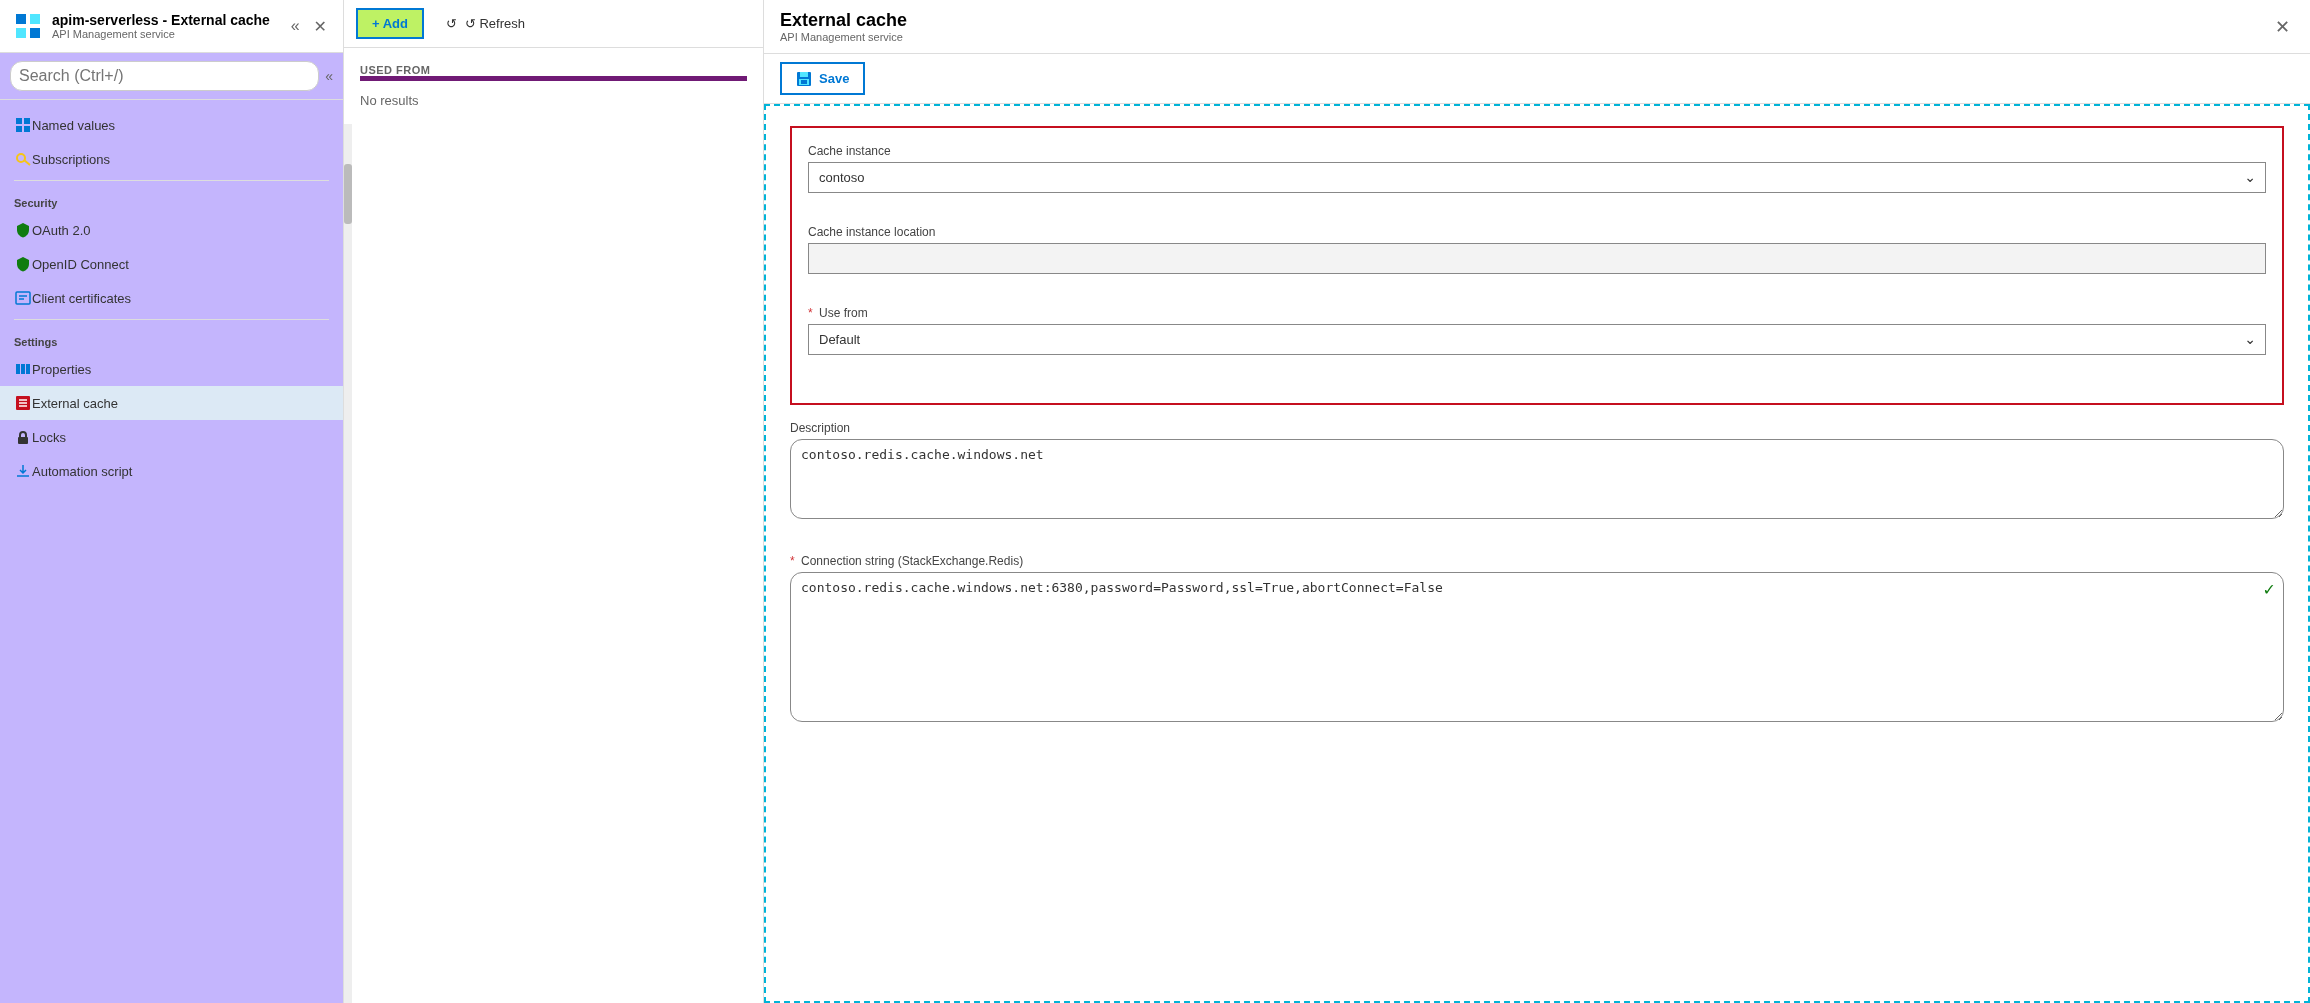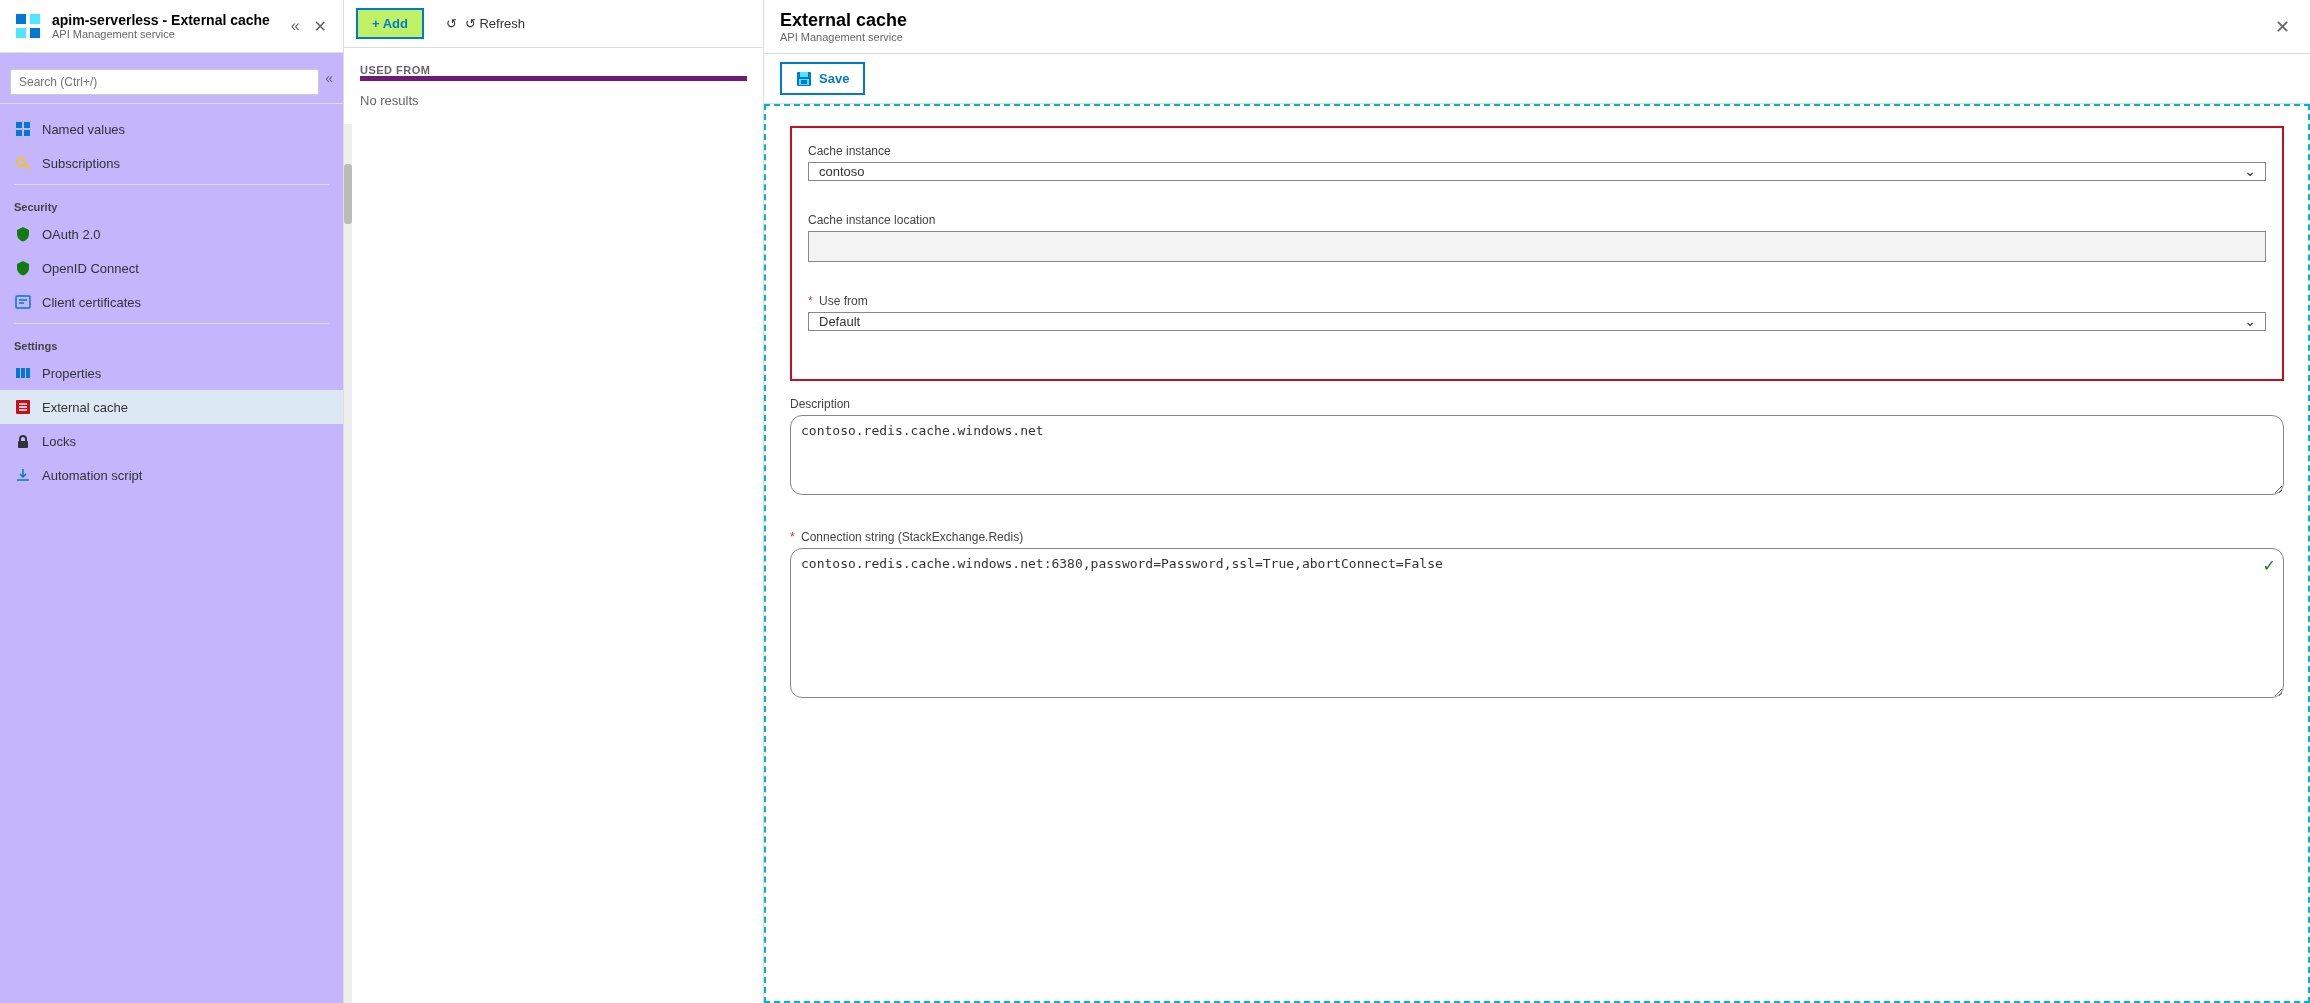--- a/index.html
+++ b/index.html
@@ -72,26 +72,25 @@
       border-bottom: 1px solid #ddd;
       display: flex;
       align-items: center;
       gap: 6px;
       position: relative;
     }
 
     .search-bar input {
       width: 100%;
       border: 1px solid #ccc;
-      border-radius: 2px;
+      border-radius: 12px;
       padding: 5px 8px;
-      font-size: 12px;
+      font-size: 16px;
       color: #999;
       outline: none;
-      margin-top: 8px;
     }
 
     .collapse-btn {
       background: none;
       border: none;
       cursor: pointer;
       color: #666;
       font-size: 14px;
       flex-shrink: 0;
     }
@@ -108,21 +107,20 @@
       color: #444;
       padding: 12px 14px 4px 14px;
       text-transform: none;
     }
 
     .nav-item {
       display: flex;
       align-items: center;
       padding: 8px 14px;
       cursor: pointer;
-      gap: 10px;
       color: #333;
       font-size: 13px;
     }
 
     .nav-item.active {
       background: #dce9f5;
     }
 
     .nav-divider {
       border: none;
@@ -283,21 +281,21 @@
       padding: 7px 10px;
       font-size: 13px;
       color: #333;
       outline: none;
       border-radius: 0;
     }
 
     .form-control-select {
       width: 100%;
       border: 1px solid #888;
-      padding: 1px 10px;
+      padding: 7px 10px;
       font-size: 13px;
       color: #333;
       outline: none;
       border-radius: 0;
       appearance: none;
       background: #fff;
       cursor: pointer;
     }
 
     .select-wrapper {

